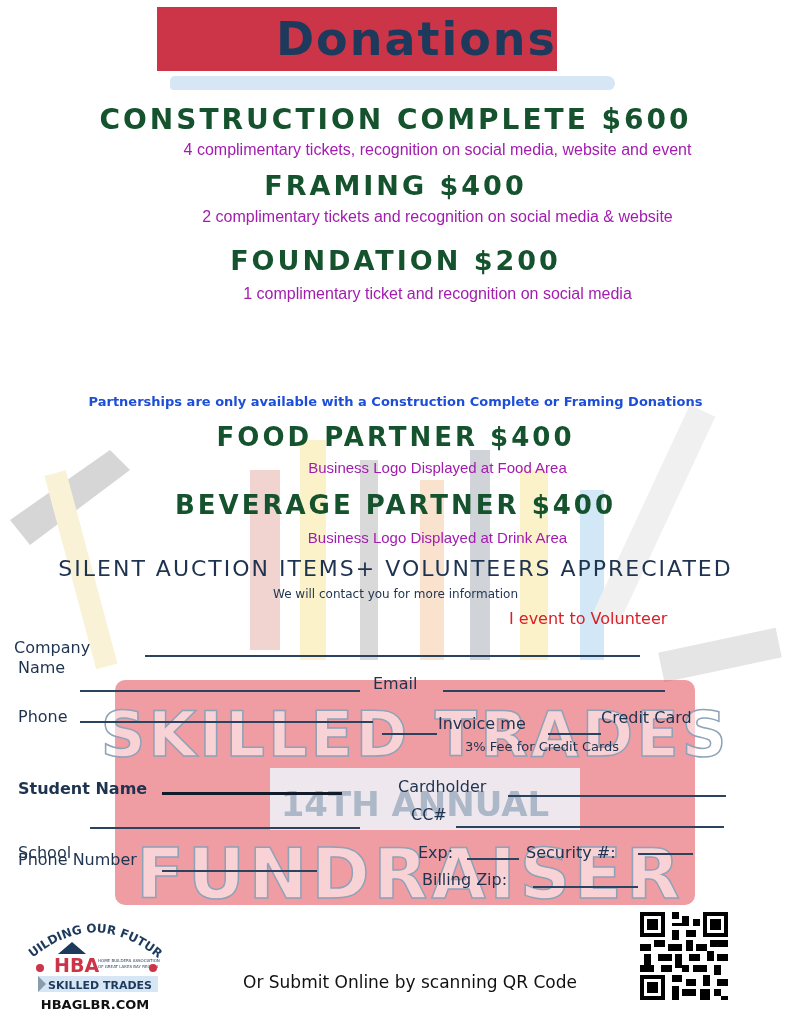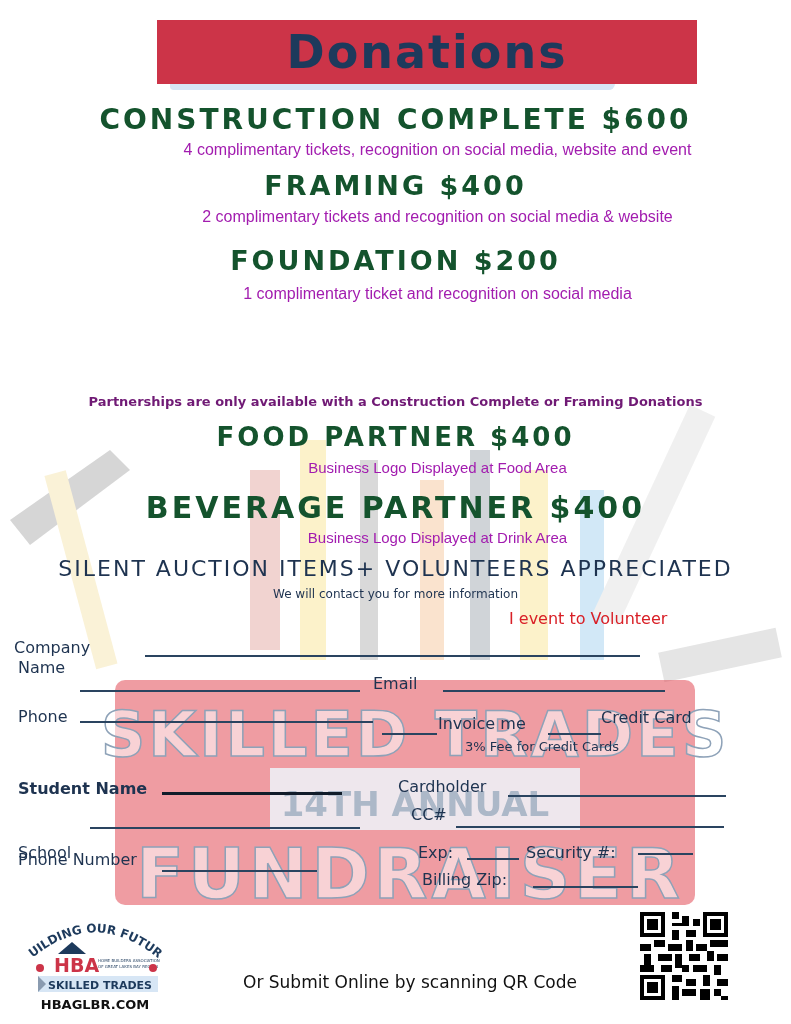--- a/index.html
+++ b/index.html
@@ -5,21 +5,21 @@
   * { box-sizing: border-box; margin: 0; padding: 0; }
   html, body { width: 791px; height: 1024px; background: #ffffff; overflow: hidden; }
   body { position: relative; font-family: "DejaVu Sans", sans-serif; color: #1e3350; }
 
   
   .bg-art { position: absolute; left: 0; top: 0; width: 791px; height: 1024px; z-index: 0; pointer-events: none; }
   .content { position: absolute; left: 0; top: 0; width: 791px; height: 1024px; z-index: 2; }
 
   .banner { position: absolute; background: #cc3448; display: flex; align-items: center; justify-content: center; }
   .banner-text { font-family: "DejaVu Sans", sans-serif; font-weight: 900; color: #1d3a5c; letter-spacing: 2px; }
-  #donations-banner { left: 157px; top: 20px; width: 540px; height: 64px; }
+  #donations-banner { left: 157px; top: 7px; width: 400px; height: 64px; justify-content: flex-end; }
   #donations-banner .banner-text { font-size: 46px; }
   .brush { position: absolute; left: 170px; top: 76px; width: 445px; height: 14px; background: #d7e6f5; border-radius: 8px 12px 10px 6px; }
   #partnerships-banner { left: 150px; top: 318px; width: 483px; height: 66px; }
   #partnerships-banner .banner-text { font-size: 46px; }
 
   .center { position: absolute; left: 0; width: 791px; text-align: center; white-space: nowrap; }
   .tier-title { font-family: "DejaVu Sans", sans-serif; font-weight: 700; color: #14532d; letter-spacing: 3px; }
   .tier-desc { font-family: Liberation Sans, sans-serif; color: #a21caf; margin-left: 42px; }
 
   .field-label { position: absolute; font-family: "DejaVu Sans", sans-serif; font-size: 16px; color: #1e3350; white-space: nowrap; }
@@ -73,26 +73,26 @@
   <div class="center tier-title" style="top:103px;font-size:28px;">CONSTRUCTION COMPLETE $600</div>
   <div class="center tier-desc" style="top:141px;font-size:16px;">4 complimentary tickets, recognition on social media, website and event</div>
 
   <div class="center tier-title" style="top:170px;font-size:27px;">FRAMING $400</div>
   <div class="center tier-desc" style="top:208px;font-size:16px;">2 complimentary tickets and recognition on social media &amp; website</div>
 
   <div class="center tier-title" style="top:245px;font-size:27px;">FOUNDATION $200</div>
   <div class="center tier-desc" style="top:285px;font-size:16px;">1 complimentary ticket and recognition on social media</div>
 
 
-  <div class="center" style="top:394px;font-size:13px;font-weight:700;color:#701a75;">Partnerships are only available with a Construction Complete or Framing Donations</div>
+  <div class="center" style="top:394px;font-size:13px;font-weight:700;color:#1d4ed8;">Partnerships are only available with a Construction Complete or Framing Donations</div>
 
   <div class="center tier-title" style="top:422px;font-size:26px;">FOOD PARTNER $400</div>
   <div class="center tier-desc" style="top:459px;font-size:15px;">Business Logo Displayed at Food Area</div>
 
-  <div class="center tier-title" style="top:490px;font-size:30px;">BEVERAGE PARTNER $400</div>
+  <div class="center tier-title" style="top:490px;font-size:26px;">BEVERAGE PARTNER $400</div>
   <div class="center tier-desc" style="top:529px;font-size:15px;">Business Logo Displayed at Drink Area</div>
 
   <div class="center" style="top:556px;font-size:22px;letter-spacing:2px;color:#1e3350;">SILENT AUCTION ITEMS+ VOLUNTEERS APPRECIATED</div>
   <div class="center" style="top:587px;font-size:12px;color:#1e3350;">We will contact you for more information</div>
   <div class="red-opt" style="left:509px;top:609px;">I event to Volunteer</div>
 
   <div class="field-label" style="left:14px;top:638px;">Company</div>
   <div class="line" style="left:145px;top:655px;width:495px;"></div>
 
   <div class="field-label" style="left:18px;top:658px;">Name</div>

